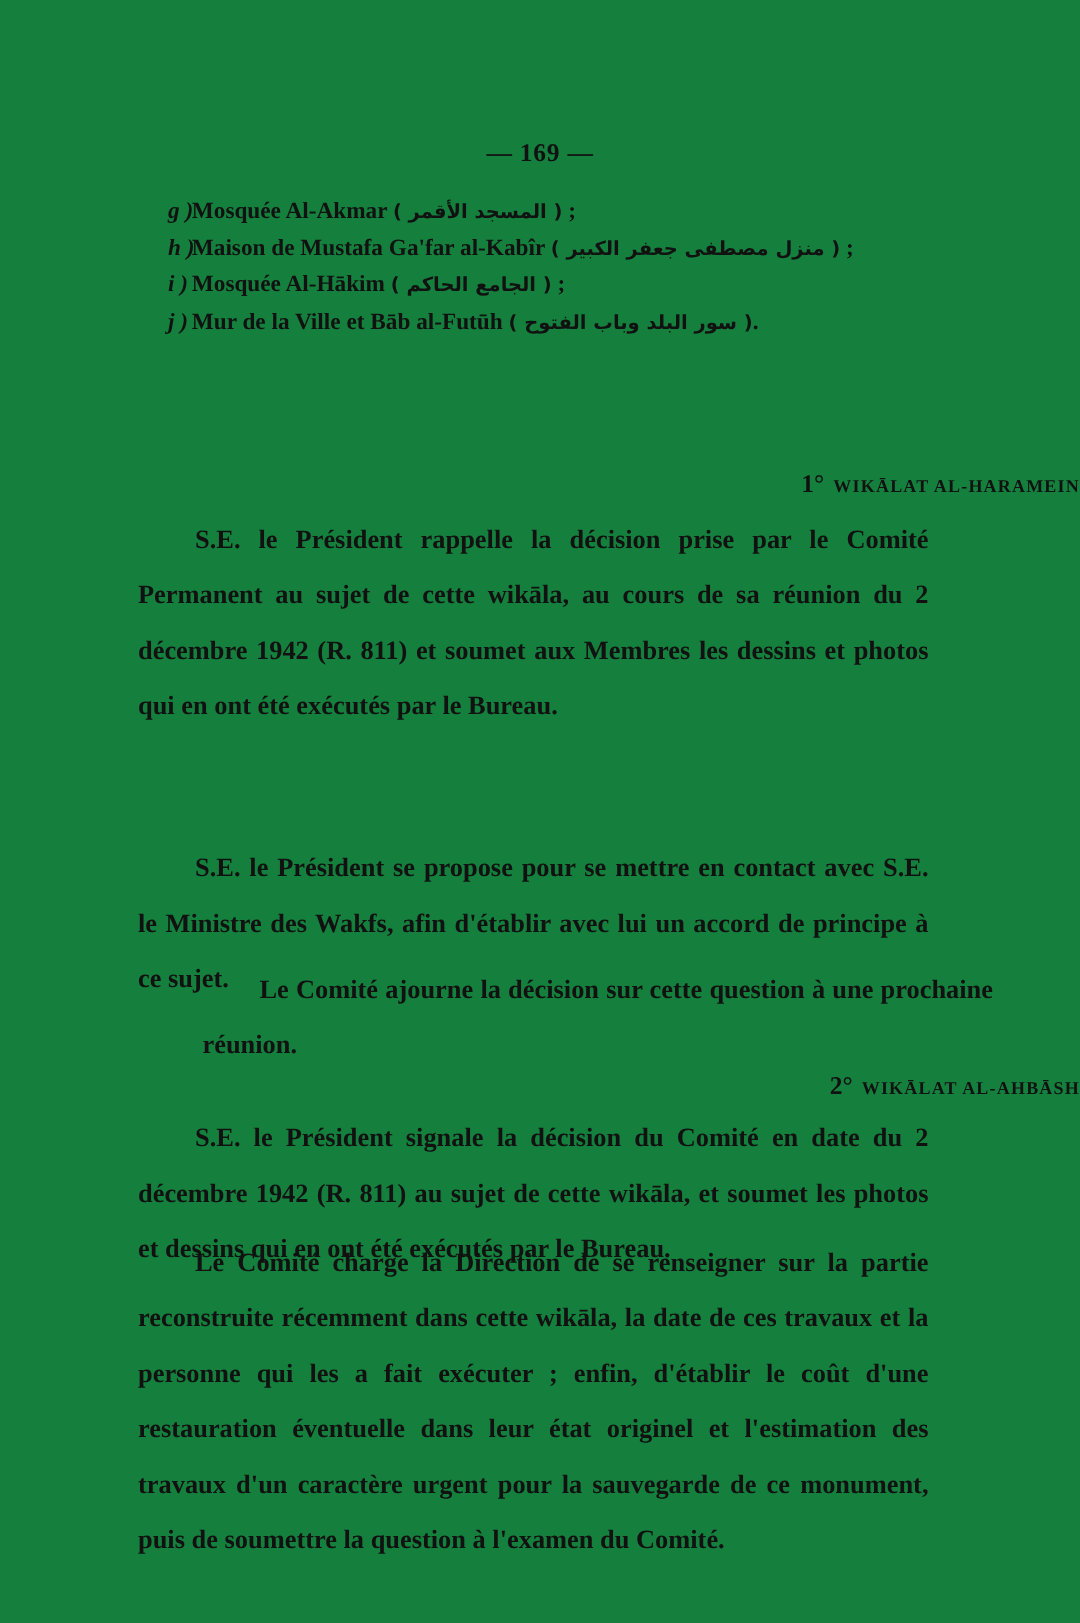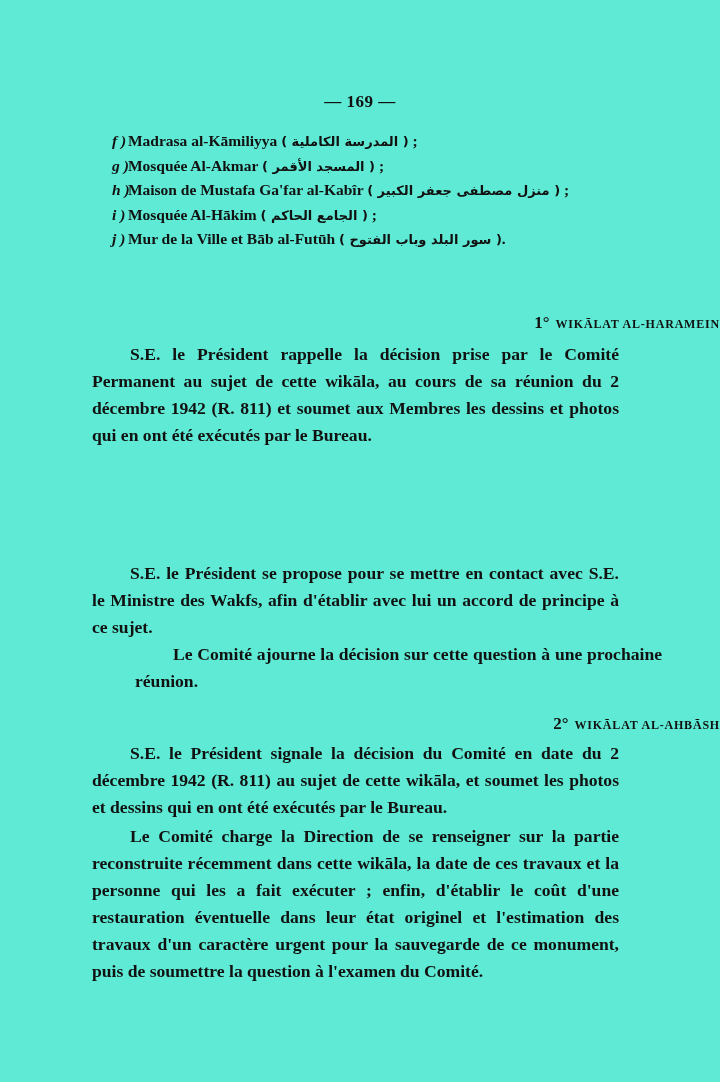--- a/index.html
+++ b/index.html
@@ -1,44 +1,39 @@
 <!DOCTYPE html>
 <html><head>
 <meta charset="utf-8">
 <style>
   html, body { margin: 0; padding: 0; background: #ffffff; }
   body { width: 720px; height: 1082px; position: relative; overflow: hidden;
          font-family: "DejaVu Serif", "Liberation Serif", serif; color: #111; }
-  .page { position: absolute; left: 0; top: 0; width: 720px; height: 1082px; background: #5eead4; }
+  .page { position: absolute; left: 0; top: 0; width: 720px; height: 1082px; background: #15803d; }
   .page-number { position: absolute; top: 92px; left: 0; width: 720px; text-align: center;
          font-family: "Liberation Serif", serif; font-weight: bold; font-size: 17px; letter-spacing: 0.5px; }
   .list { position: absolute; left: 112px; top: 129px; width: 520px; }
   .list-item { font-family: "Liberation Serif", serif; font-weight: bold; font-size: 15.5px;
          line-height: 23.5px; white-space: nowrap; }
   .list-item .letter { font-style: italic; display: inline-block; width: 12px; }
   .list-item .arabic { font-family: "DejaVu Sans", sans-serif; font-size: 13px; }
   .heading { position: absolute; left: 0; width: 720px; text-align: right;
          font-family: "Liberation Serif", serif; font-weight: bold; font-size: 12px; letter-spacing: 0.8px; }
   .heading .num { font-size: 17px; letter-spacing: 0; margin-right: 6px; }
   .para { position: absolute; left: 92px; width: 527px; font-family: "Liberation Serif", serif;
-         font-size: 17.6px; line-height: 27px; text-align: justify; text-indent: 38px; font-weight: bold; }
+         font-size: 17.6px; line-height: 37px; text-align: justify; text-indent: 38px; font-weight: bold; }
 </style>
 </head>
 <body>
 
 <div class="page">
 
   <div class="page-number">— 169 —</div>
 
   <div class="list">
-    <div class="list-item">
-      <span class="letter">f )</span>
-      <span>Madrasa al-Kāmiliyya</span>
-      <span class="arabic" dir="rtl">( المدرسة الكاملية )</span><span> ;</span>
-    </div>
     <div class="list-item">
       <span class="letter">g )</span>
       <span>Mosquée Al-Akmar</span>
       <span class="arabic" dir="rtl">( المسجد الأقمر )</span><span> ;</span>
     </div>
     <div class="list-item">
       <span class="letter">h )</span>
       <span>Maison de Mustafa Ga'far al-Kabîr</span>
       <span class="arabic" dir="rtl">( منزل مصطفى جعفر الكبير )</span><span> ;</span>
     </div>

